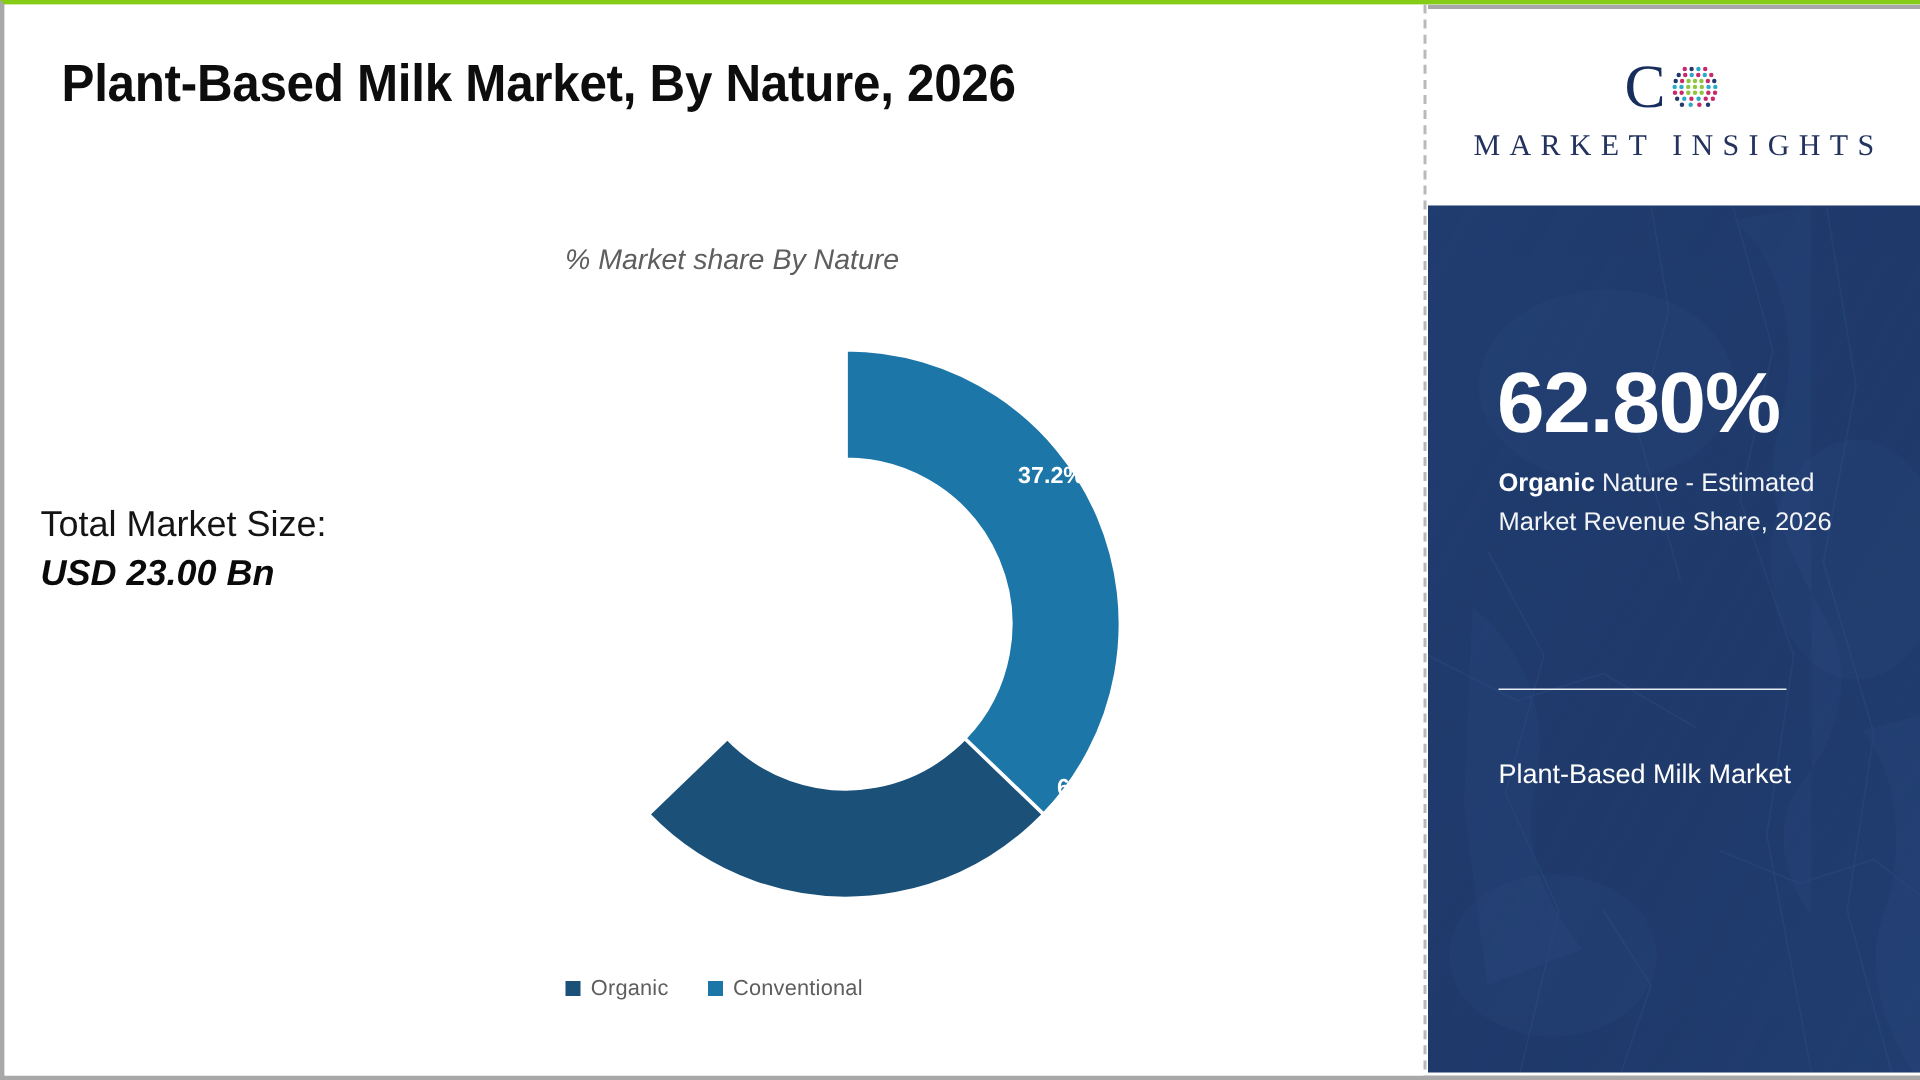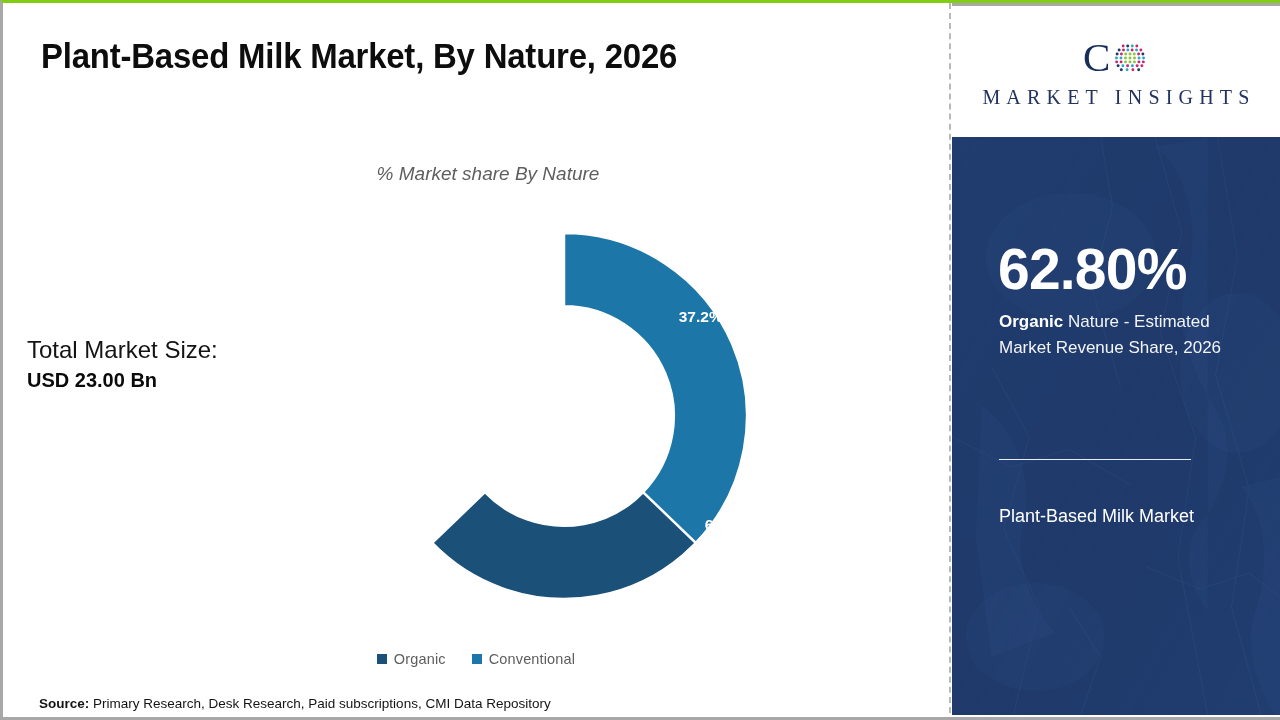--- a/index.html
+++ b/index.html
@@ -67,25 +67,26 @@
     top: 332px;
     width: 300px;
   }
   .market-size-label {
     font-size: 24px;
     color: #141414;
     line-height: 1.28;
     font-weight: normal;
   }
   .market-size-value {
-    font-size: 20px;
+    font-size: 24px;
     color: #0a0a0a;
     font-weight: bold;
     line-height: 1.28;
     margin-top: 2px;
+    font-style: italic;
   }
 
   
   .donut-wrap {
     position: absolute;
     left: 370px;
     top: 222px;
     width: 382px;
     height: 382px;
   }
@@ -304,23 +305,20 @@
       <div class="legend-item">
         <span class="legend-swatch" id="legend-swatch-0" style="background: rgb(27, 80, 121);"></span>
         <span class="legend-label">Organic</span>
       </div>
       <div class="legend-item">
         <span class="legend-swatch" id="legend-swatch-1" style="background: rgb(28, 118, 167);"></span>
         <span class="legend-label">Conventional</span>
       </div>
     </div>
 
-    <div class="source-line">
-      <span class="src-key">Source:</span><span> Primary Research, Desk Research, Paid subscriptions, CMI Data Repository</span>
-    </div>
   </div>
 
   <div class="dashed-divider"></div>
 
   <div class="sidebar">
 
     <div class="logo-box">
       <div class="logo-wordmark">
         <span>C</span>
         <span class="logo-globe">

